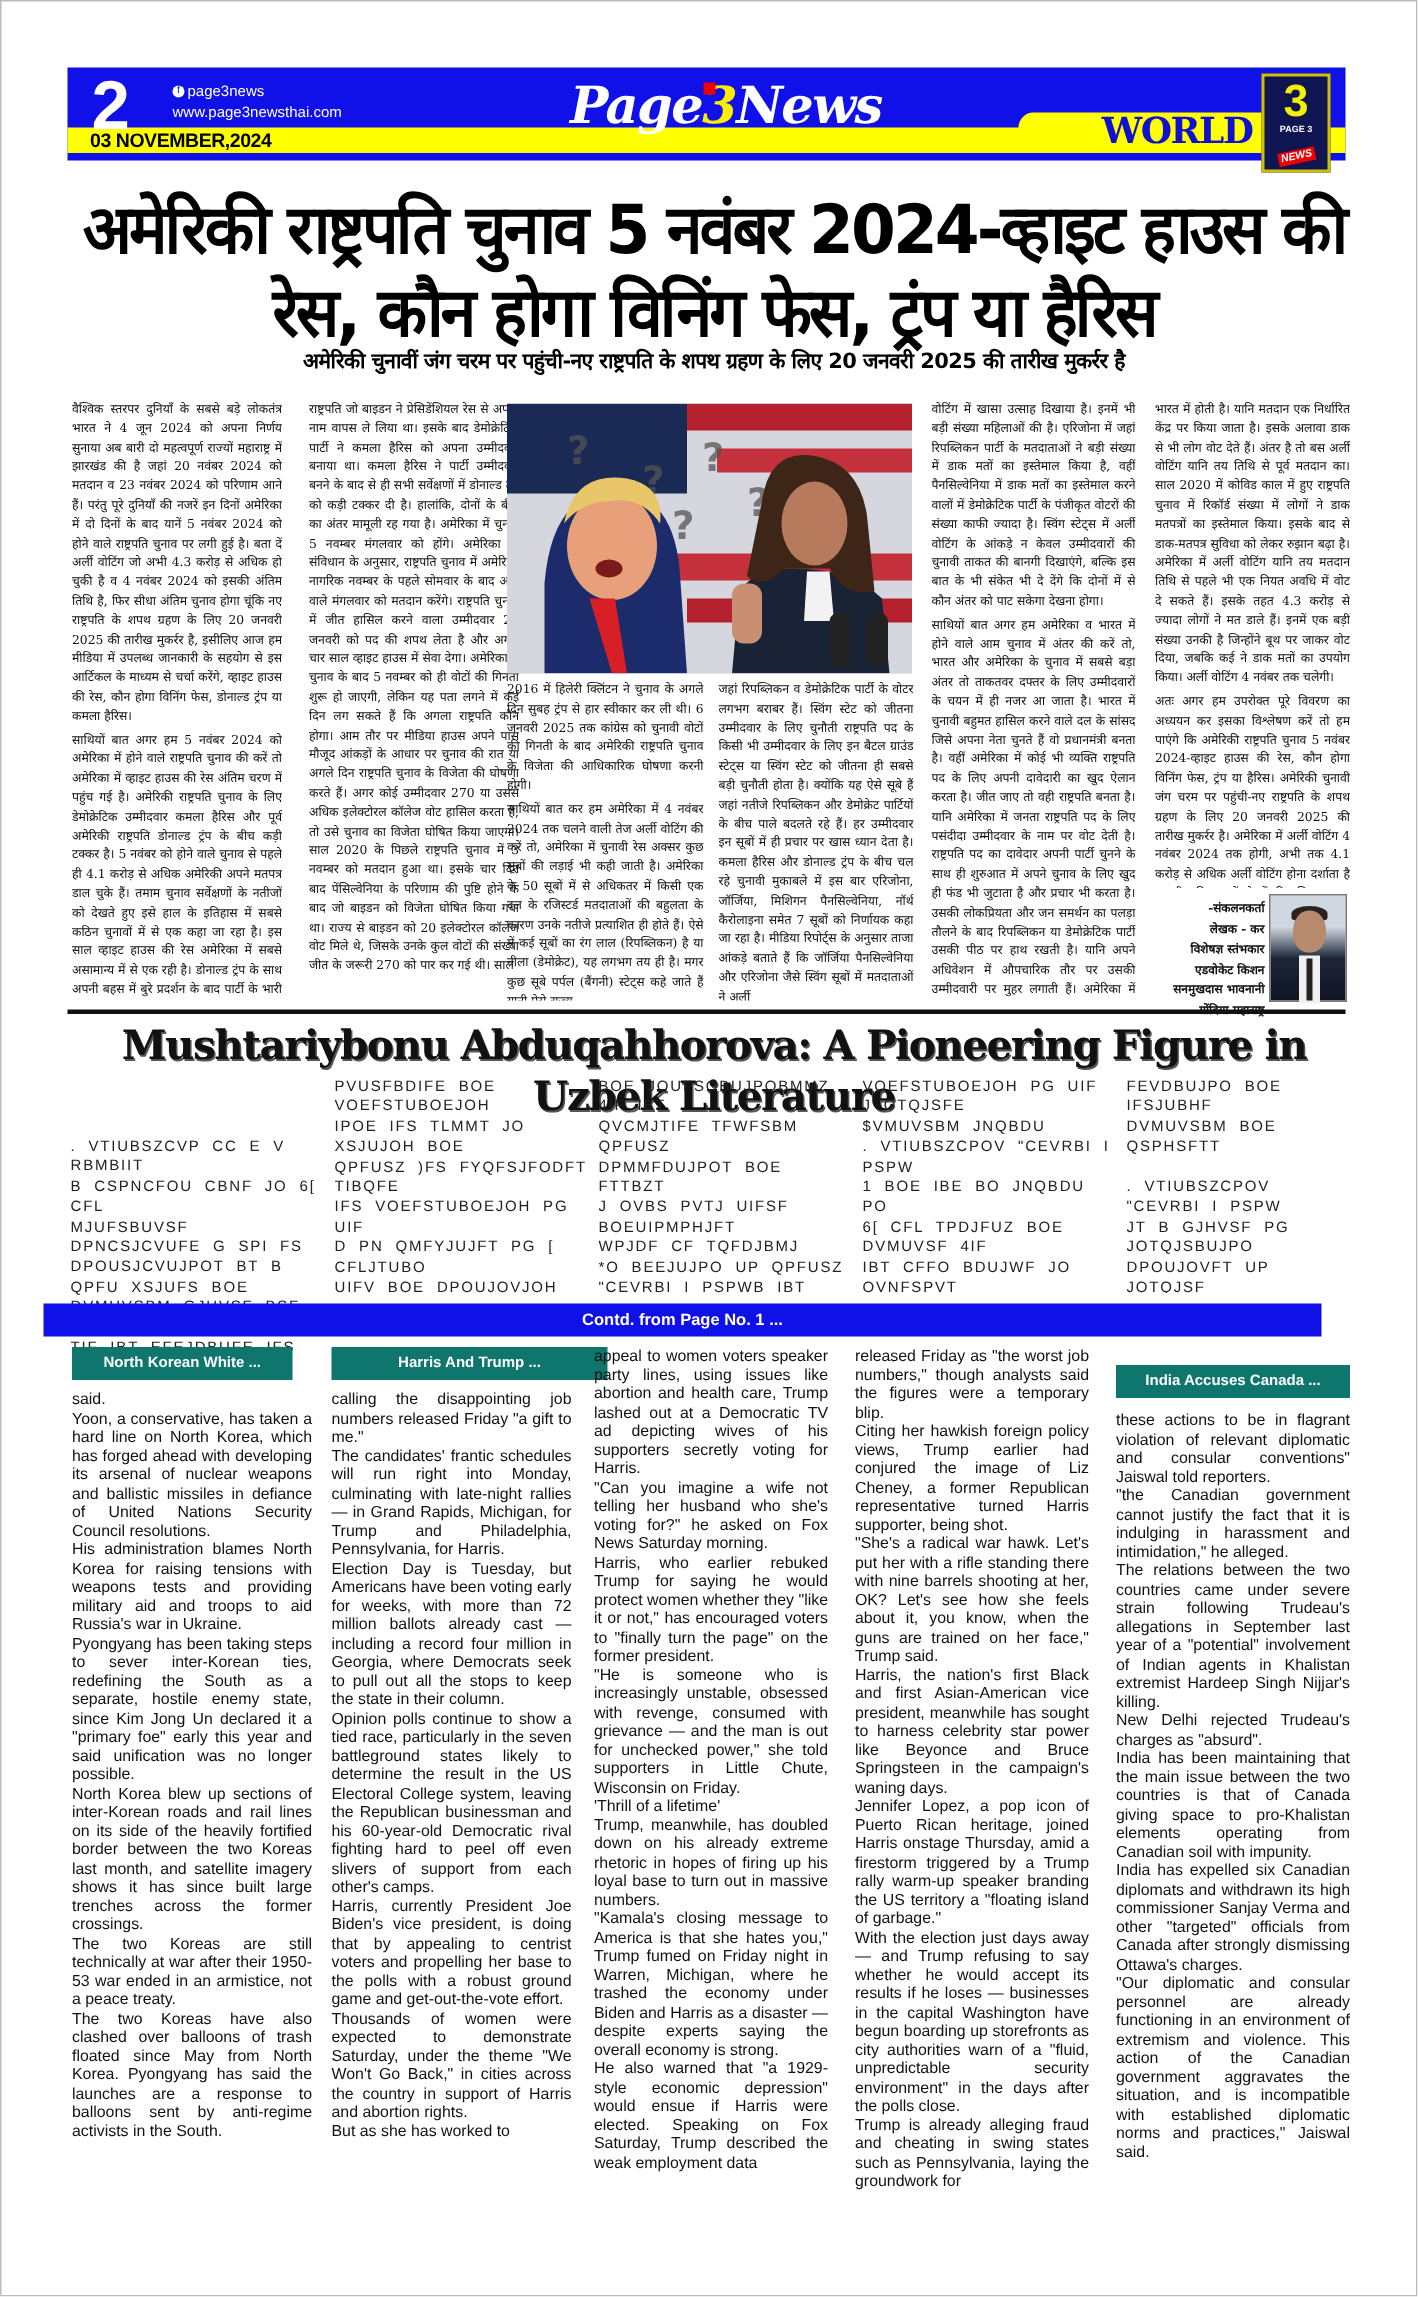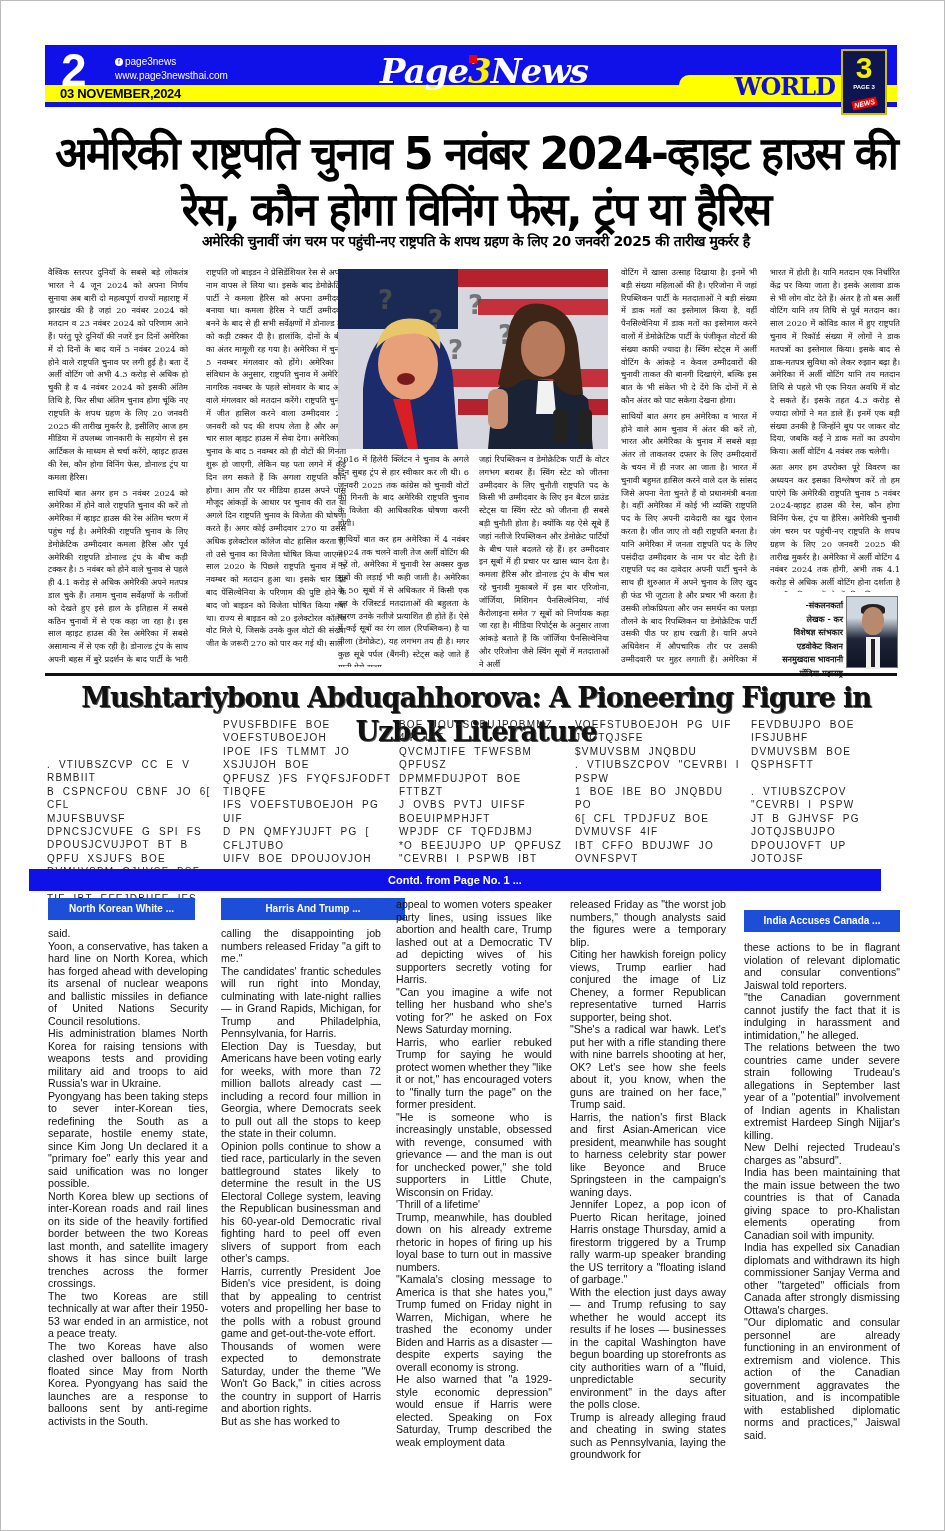--- a/index.html
+++ b/index.html
@@ -45,21 +45,21 @@
   
   .u-title { position: absolute; left: 40px; top: 680px; width: 870px; text-align: center; font: bold 27px/34px "DejaVu Serif", serif; color: #111; letter-spacing: -1px; text-shadow: 1px 1px 0 #555; }
   .ucol { position: absolute; top: 717px; font: 10px/13.4px "Liberation Sans", sans-serif; color: #222; letter-spacing: 1.2px; word-spacing: 4px; overflow: hidden; height: 144px; white-space: pre-wrap; }
 
   
   .contd { position: absolute; left: 28px; top: 868px; width: 852px; height: 22px; background: #1010e8; color: #fff; text-align: center; font: bold 11px/22px "Liberation Sans", sans-serif; }
 
   
   .ecol { position: absolute; top: 897px; font: 10.6px/12.5px "Liberation Sans", sans-serif; color: #111; text-align: justify; }
   .ecol p { margin: 0; }
-  .kicker { display: block; background: #1d4ed8; color: #fff; text-align: center; font: bold 10px/22px "Liberation Sans", sans-serif; height: 22px; margin-bottom: 7px; }
+  .kicker { display: block; background: #0f766e; color: #fff; text-align: center; font: bold 10px/22px "Liberation Sans", sans-serif; height: 22px; margin-bottom: 7px; }
 </style>
 </head>
 <body>
 
 <div class="page">
 
   <div class="mast">
     <div class="mast-yellow"></div>
     <div class="mast-yellow-right"></div>
     <div class="page-num">2</div>

